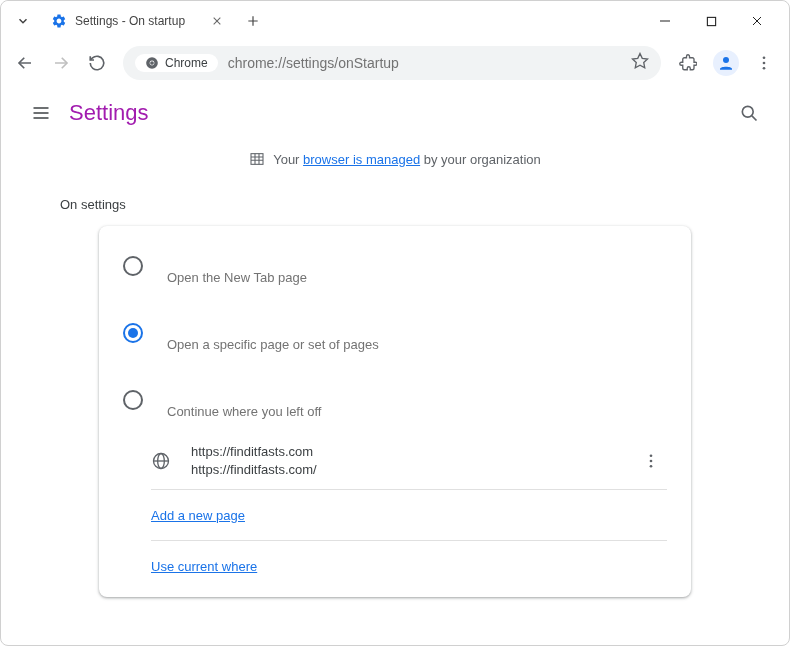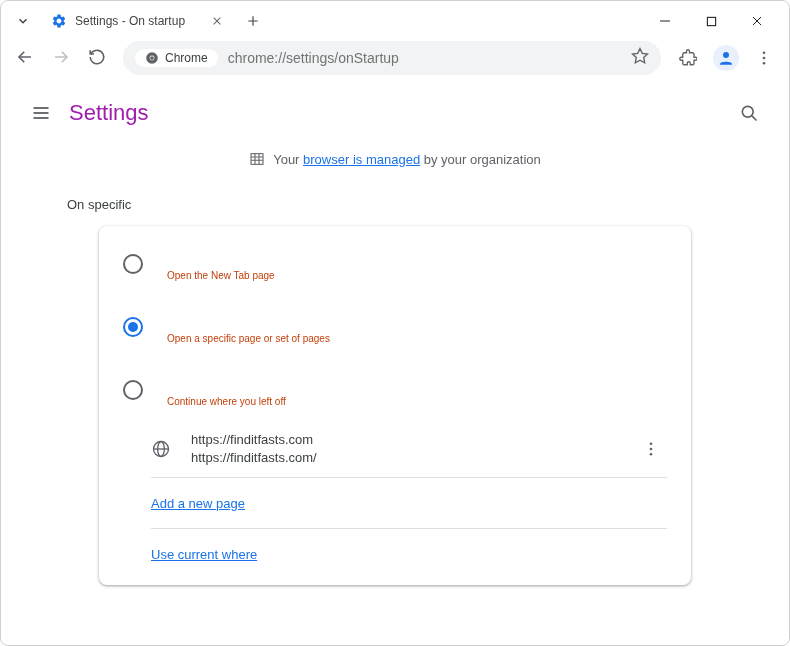--- a/index.html
+++ b/index.html
@@ -10,48 +10,48 @@
 .chev-btn { width: 28px; height: 28px; display: flex; align-items: center; justify-content: center; border-radius: 6px; }
 .tab { display: flex; align-items: center; background: #fff; border-radius: 8px 8px 0 0; padding: 0 8px; height: 32px; margin-left: 6px; min-width: 190px; position: relative; }
 .tab-icon { width: 16px; height: 16px; margin-right: 8px; color: #1a73e8; }
 .tab-title { font-size: 12px; color: #444; flex: 1; }
 .tab-close { width: 16px; height: 16px; display: flex; align-items: center; justify-content: center; color: #666; }
 .new-tab { width: 28px; height: 28px; display: flex; align-items: center; justify-content: center; color: #444; margin-left: 6px; }
 .win-controls { margin-left: auto; display: flex; gap: 18px; padding-right: 10px; }
 .win-btn { width: 28px; height: 28px; display: flex; align-items: center; justify-content: center; color: #222; }
 
 
-.toolbar { height: 44px; display: flex; padding: 0 8px; gap: 4px; background: #fff; }
+.toolbar { height: 44px; display: flex; align-items: center; padding: 0 8px; gap: 4px; background: #fff; }
 .nav-btn { width: 32px; height: 32px; display: flex; align-items: center; justify-content: center; color: #5f6368; border-radius: 50%; }
 .nav-btn.disabled { color: #bfbfbf; }
 .omnibox { flex: 1; height: 34px; background: #f1f3f4; border-radius: 17px; display: flex; align-items: center; padding: 0 12px; margin: 0 6px; }
 .omni-chip { background: #fff; border-radius: 12px; padding: 2px 10px; display: flex; align-items: center; gap: 6px; font-size: 12px; color: #3c4043; }
 .omni-url { margin-left: 10px; font-size: 14px; color: #737373; flex: 1; }
 .omni-star { color: #5f6368; }
 .tool-icon { width: 34px; height: 34px; display: flex; align-items: center; justify-content: center; color: #5f6368; }
 .avatar { width: 26px; height: 26px; border-radius: 50%; background: #e8f0fe; display: flex; align-items: center; justify-content: center; }
 
 
 .settings-bar { height: 56px; display: flex; align-items: center; padding: 0 20px; }
 .menu-btn { width: 40px; height: 40px; display: flex; align-items: center; justify-content: center; color: #5f6368; }
 .settings-title { font-size: 22px; color: #a21caf; margin-left: 8px; }
 .search-btn { margin-left: auto; width: 40px; height: 40px; display: flex; align-items: center; justify-content: center; color: #5f6368; }
 
 
-.content { padding: 0 20px; }
+.content { padding: 0 13px; }
 .managed-bar { display: flex; align-items: center; justify-content: center; gap: 8px; font-size: 13px; color: #5f6368; padding: 10px 0 20px; }
 .managed-bar a { color: #1a73e8; text-decoration: underline; }
 .section-title { font-size: 13px; color: #3c4043; padding: 10px 0 14px 46px; }
 
 .card { background: #fff; border-radius: 8px; box-shadow: 0 1px 2px rgba(60,64,67,0.3), 0 1px 3px 1px rgba(60,64,67,0.15); margin: 0 auto; max-width: 592px; padding: 6px 0; }
 .radio-row { display: flex; align-items: center; padding: 14px 24px; gap: 24px; }
 .radio { width: 20px; height: 20px; border: 2px solid #5f6368; border-radius: 50%; flex-shrink: 0; position: relative; }
 .radio.checked { border-color: #1a73e8; }
 .radio.checked::after { content: ''; position: absolute; width: 10px; height: 10px; background: #1a73e8; border-radius: 50%; top: 3px; left: 3px; }
-.radio-label { font-size: 10px; color: #c2410c; margin-top: 24px; }
+.radio-label { font-size: 13px; color: #737373; margin-top: 24px; }
 
 .page-entry { display: flex; align-items: center; padding: 10px 24px 10px 52px; gap: 20px; }
 .globe { width: 20px; height: 20px; color: #5f6368; flex-shrink: 0; }
 .page-urls { flex: 1; font-size: 13px; color: #3c4043; line-height: 1.4; }
 .row-menu { width: 32px; height: 32px; display: flex; align-items: center; justify-content: center; color: #5f6368; }
 
 .divider { height: 1px; background: #e0e0e0; margin: 0 24px 0 52px; }
 .link-row { padding: 16px 24px 16px 52px; }
 .link-row a { color: #1a73e8; font-size: 13px; text-decoration: underline; }
 </style>
@@ -185,21 +185,21 @@
         <line x1="3" y1="9" x2="21" y2="9"></line>
         <line x1="3" y1="14" x2="21" y2="14"></line>
         <line x1="9" y1="4" x2="9" y2="20"></line>
         <line x1="15" y1="4" x2="15" y2="20"></line>
       </svg>
     <span>
       <span>Your </span><a href="#">browser is managed</a><span> by your organization</span>
     </span>
   </div>
 
-  <div class="section-title">On specific</div>
+  <div class="section-title">On settings</div>
 
   <div class="card">
     <div class="radio-row">
       <div class="radio"></div>
       <div class="radio-label">Open the New Tab page</div>
     </div>
     <div class="radio-row">
       <div class="radio checked"></div>
       <div class="radio-label">Open a specific page or set of pages</div>
     </div>

